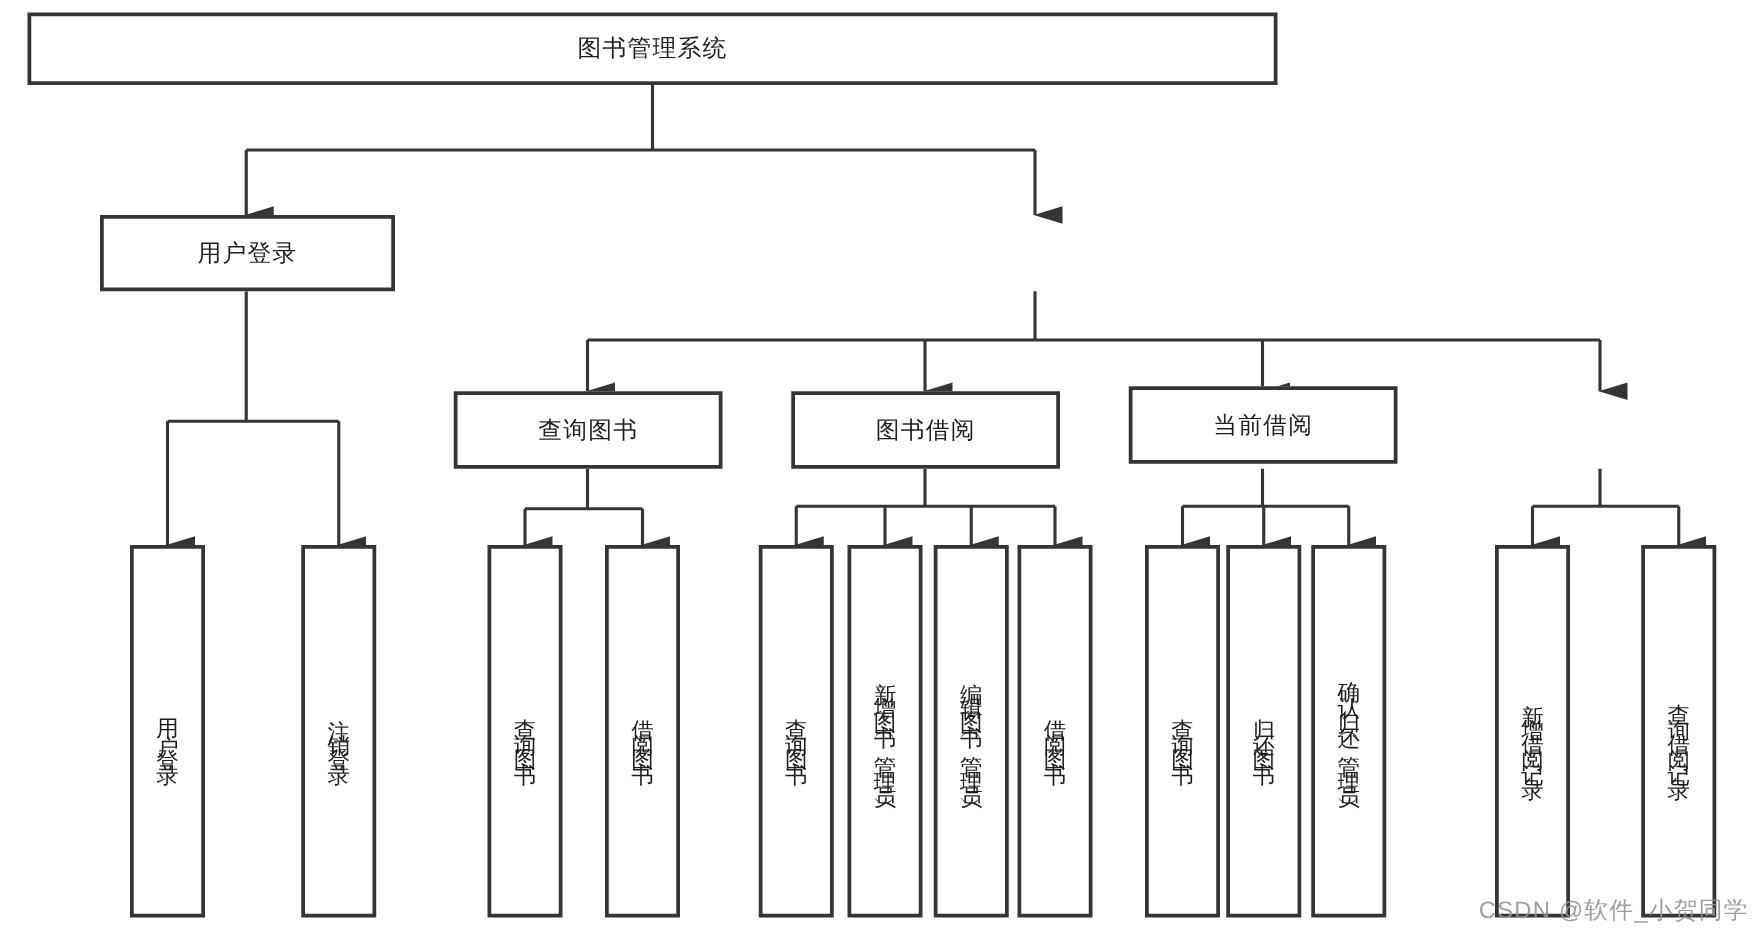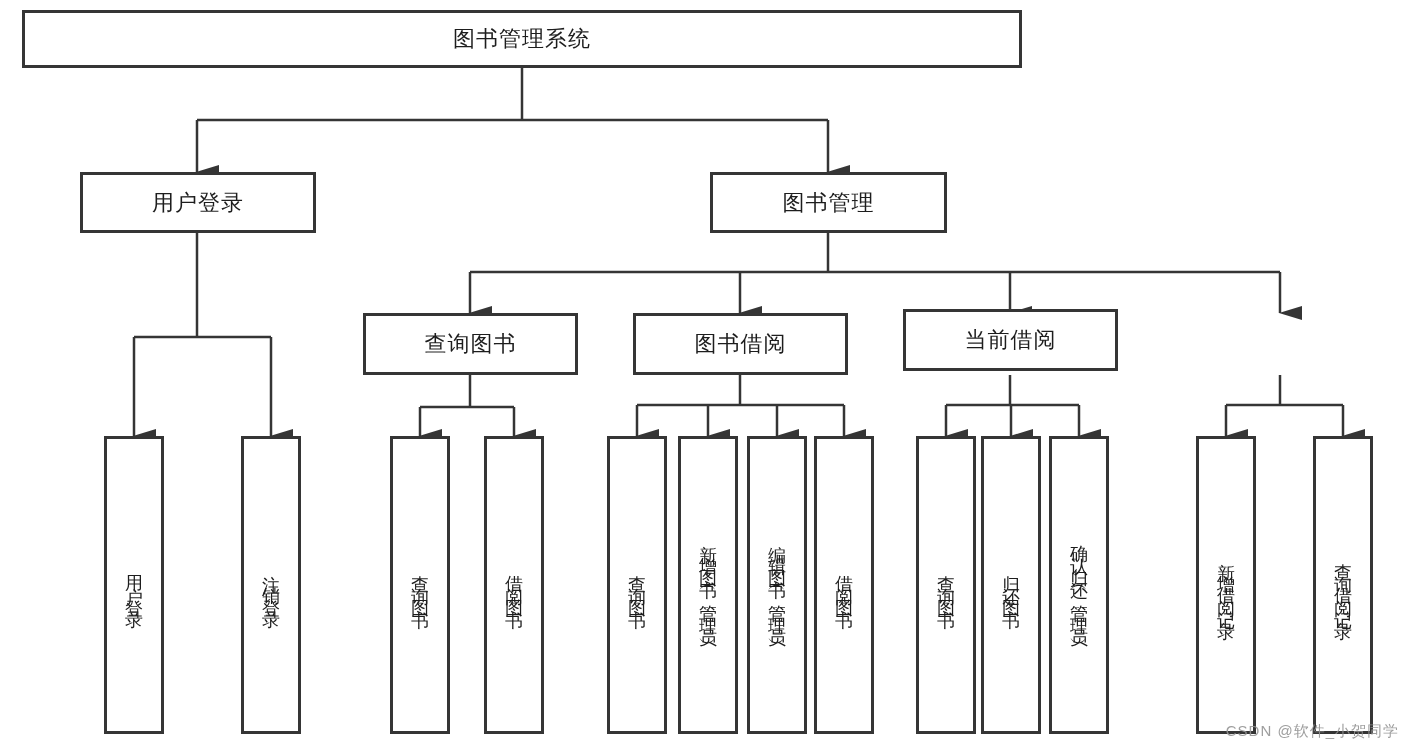--- a/index.html
+++ b/index.html
@@ -15,36 +15,36 @@
     position:absolute;
     background:#ffffff;
     border:3px solid #353535;
     box-sizing:border-box;
     display:flex;
     align-items:center;
     justify-content:center;
     color:#1d1d1d;
   }
   .node.h{
-    font-size:22px;
+    font-size:19px;
     letter-spacing:1px;
     white-space:nowrap;
   }
   .node.v{
     writing-mode:vertical-rl;
     text-orientation:mixed;
     font-size:18px;
     letter-spacing:12px;
     line-height:1;
   }
   .watermark{
     position:absolute;
     right:6px;
     bottom:6px;
-    font-size:15px;
+    font-size:19px;
     color:rgba(148,148,148,0.9);
     letter-spacing:1px;
     white-space:nowrap;
   }
 </style>
 </head>
 <body>
 
 <div id="stage">
 
@@ -94,21 +94,20 @@
       <path d="M1280,375 L1280,405"></path>
       <path d="M1226,405 L1343,405"></path>
       <line x1="1226" y1="405" x2="1226" y2="436" marker-end="url(#arrow)"></line>
       <line x1="1343" y1="405" x2="1343" y2="436" marker-end="url(#arrow)"></line>
     </g>
   </svg>
 
   <div class="node h" style="left:22px;top:10px;width:1000px;height:58px">图书管理系统</div>
 
   <div class="node h" style="left:80px;top:172px;width:236px;height:61px">用户登录</div>
-  <div class="node h" style="left:710px;top:172px;width:237px;height:61px">图书管理</div>
 
   <div class="node h" style="left:363px;top:313px;width:215px;height:62px">查询图书</div>
   <div class="node h" style="left:633px;top:313px;width:215px;height:62px">图书借阅</div>
   <div class="node h" style="left:903px;top:309px;width:215px;height:62px">当前借阅</div>
 
   <div class="node v" style="left:104px;top:436px;width:60px;height:298px">用户登录</div>
   <div class="node v" style="left:241px;top:436px;width:60px;height:298px">注销登录</div>
 
   <div class="node v" style="left:390px;top:436px;width:60px;height:298px">查询图书</div>
   <div class="node v" style="left:484px;top:436px;width:60px;height:298px">借阅图书</div>

